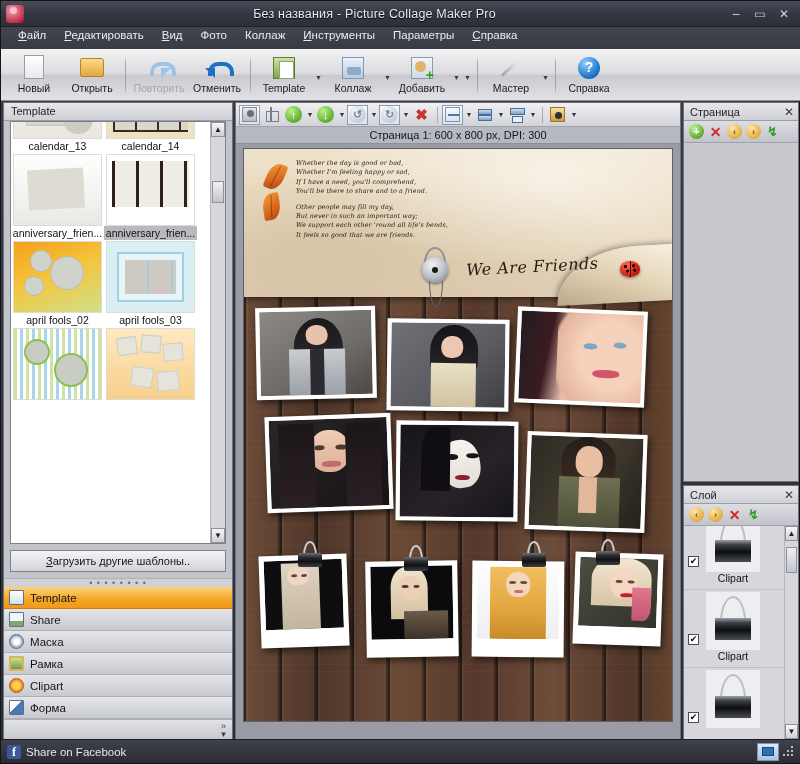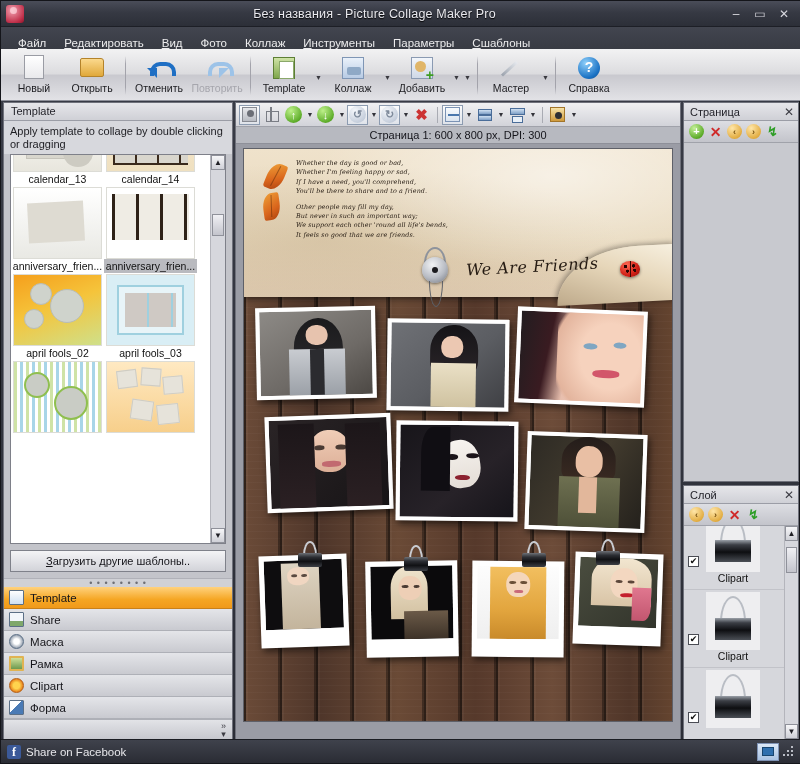--- a/index.html
+++ b/index.html
@@ -47,21 +47,21 @@
     width: 22px; height: 18px; margin-right: 2px;
     color: #d8d8de; font-size: 12px; line-height: 18px; text-align: center;
     cursor: default;
   }
   .win-btn:last-child { margin-right: 6px; }
 
   
   #menubar {
     position: absolute; left: 0; top: 26px; width: 800px; height: 32px;
     background: linear-gradient(#42454f, #34373f);
-    display: flex; align-items: center;
+    display: flex; 
     border-bottom: 1px solid #22242b;
     padding-left: 8px;
   }
   .menu-item {
     color: #ececed; padding: 2px 9px; font-size: 11.5px;
     cursor: default;
   }
   .menu-item .acc { text-decoration: underline; }
 
   
@@ -578,48 +578,48 @@
   </div>
 
   <div id="menubar">
     <div class="menu-item"><span class="acc">Ф</span><span>айл</span></div>
     <div class="menu-item"><span class="acc">Р</span><span>едактировать</span></div>
     <div class="menu-item"><span class="acc">В</span><span>ид</span></div>
     <div class="menu-item">Фото</div>
     <div class="menu-item">Коллаж</div>
     <div class="menu-item"><span class="acc">И</span><span>нструменты</span></div>
     <div class="menu-item">Параметры</div>
-    <div class="menu-item"><span class="acc">С</span><span>шаблоны</span></div>
+    <div class="menu-item"><span class="acc">С</span><span>правка</span></div>
   </div>
 
   <div id="toolbar">
     <div class="tb-btn">
       <div class="tb-ico">
           <div class="ic-doc"></div>
         </div>
       <div class="tb-lbl">Новый</div>
     </div>
     <div class="tb-btn">
       <div class="tb-ico">
           <div class="ic-folder"></div>
         </div>
       <div class="tb-lbl">Открыть</div>
     </div>
     <div class="tb-sep"></div>
+    <div class="tb-btn disabled">
+      <div class="tb-ico">
+          <div class="ic-redo"></div>
+        </div>
+      <div class="tb-lbl">Повторить</div>
+    </div>
     <div class="tb-btn">
       <div class="tb-ico">
           <div class="ic-undo"></div>
         </div>
       <div class="tb-lbl">Отменить</div>
-    </div>
-    <div class="tb-btn disabled">
-      <div class="tb-ico">
-          <div class="ic-redo"></div>
-        </div>
-      <div class="tb-lbl">Повторить</div>
     </div>
     <div class="tb-sep"></div>
     <div class="tb-btn">
       <div class="tb-ico">
           <div class="ic-template2"></div>
         </div>
       <div class="tb-lbl">Template</div>
     </div>
     <div class="tb-arrow">▼</div>
     <div class="tb-btn">
@@ -649,21 +649,20 @@
     <div class="tb-btn">
       <div class="tb-ico">
           <div class="ic-help">?</div>
         </div>
       <div class="tb-lbl">Справка</div>
     </div>
   </div>
 
   <div id="left-panel">
     <div class="panel-head">Template</div>
-    <div id="tpl-hint">Apply template to collage by double clicking or dragging</div>
 
     <div id="tpl-list-outer">
       <div id="tpl-grid">
         <div class="tpl-cell" style="margin-top:-56px">
           <div class="tpl-thumb th-cal13"></div>
           <div class="tpl-name">calendar_13</div>
         </div>
         <div class="tpl-cell" style="margin-top:-56px">
           <div class="tpl-thumb th-cal14"></div>
           <div class="tpl-name">calendar_14</div>

